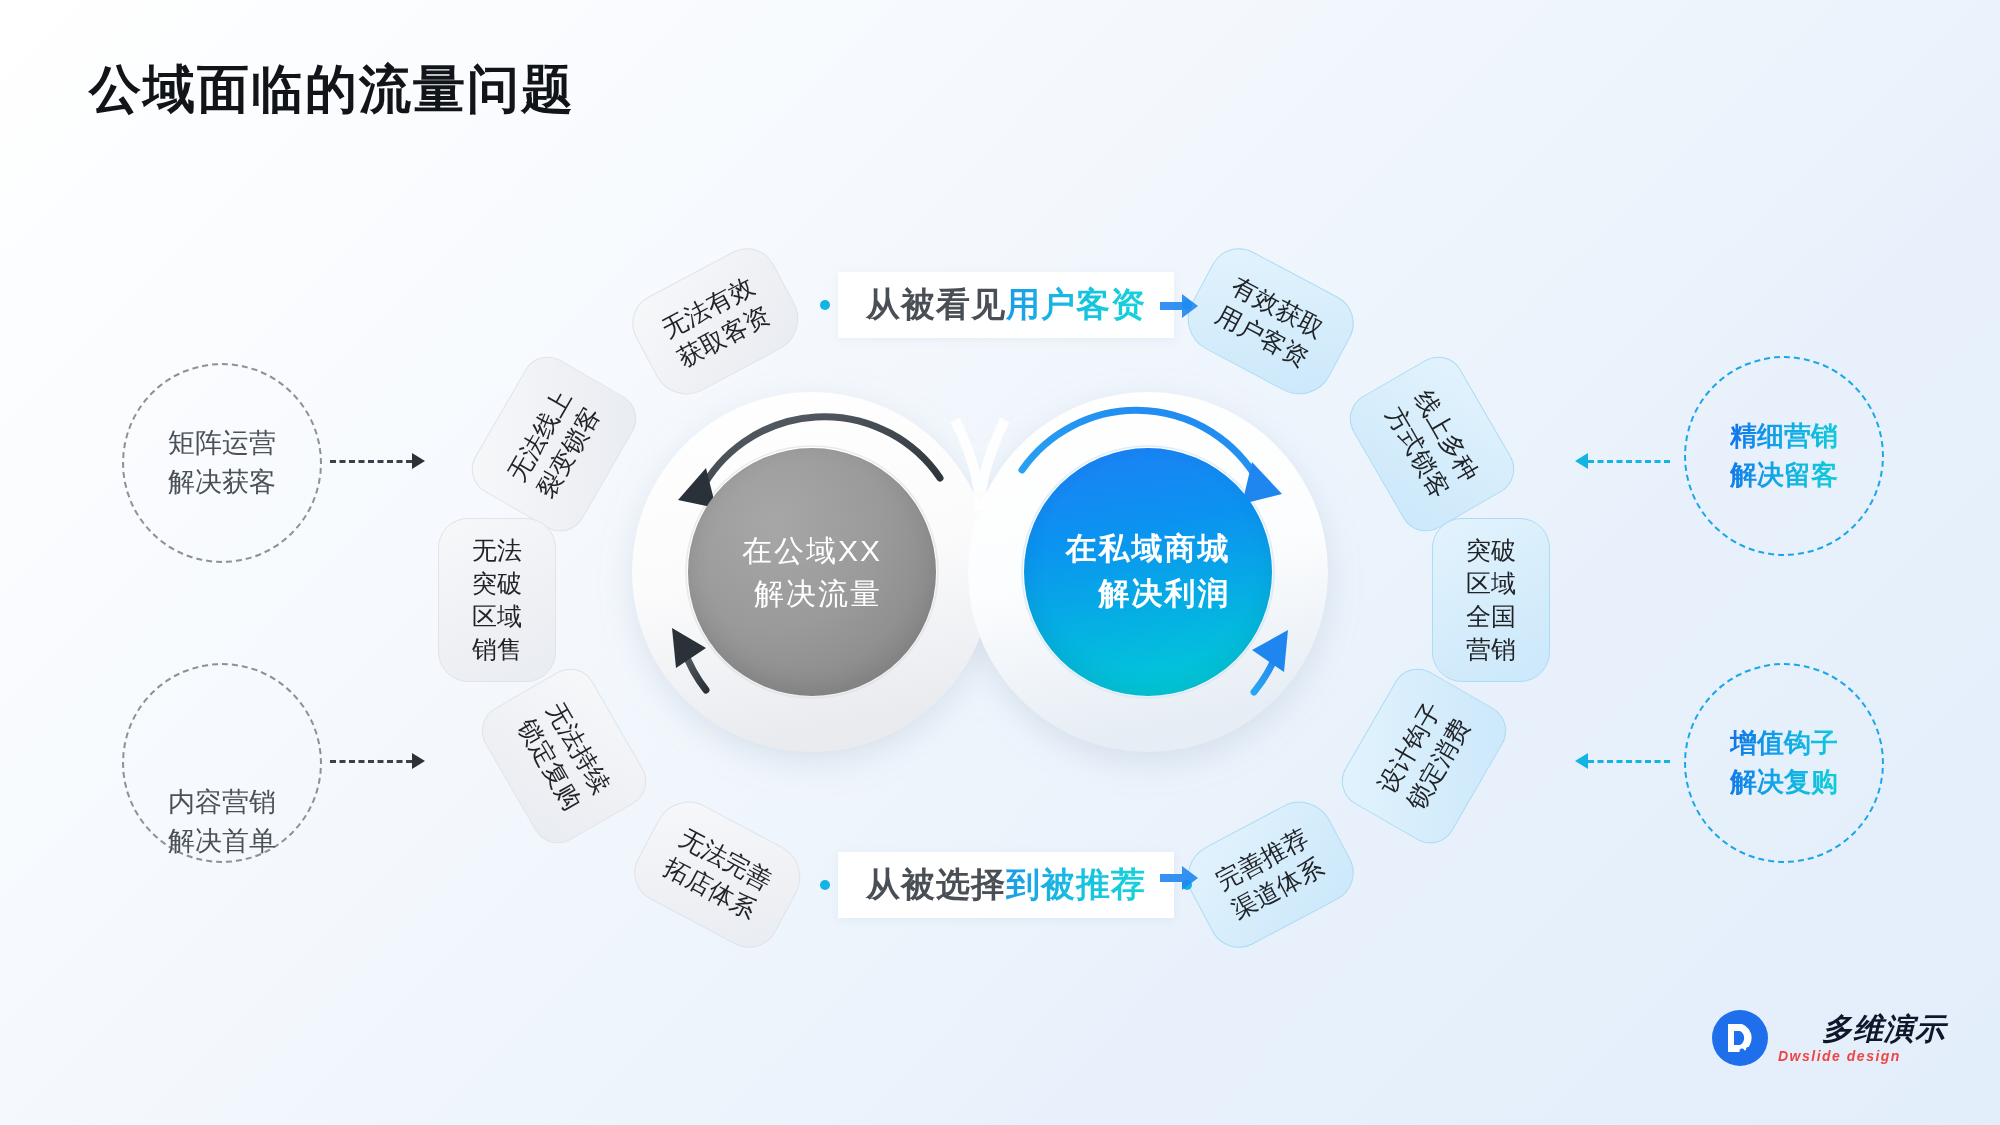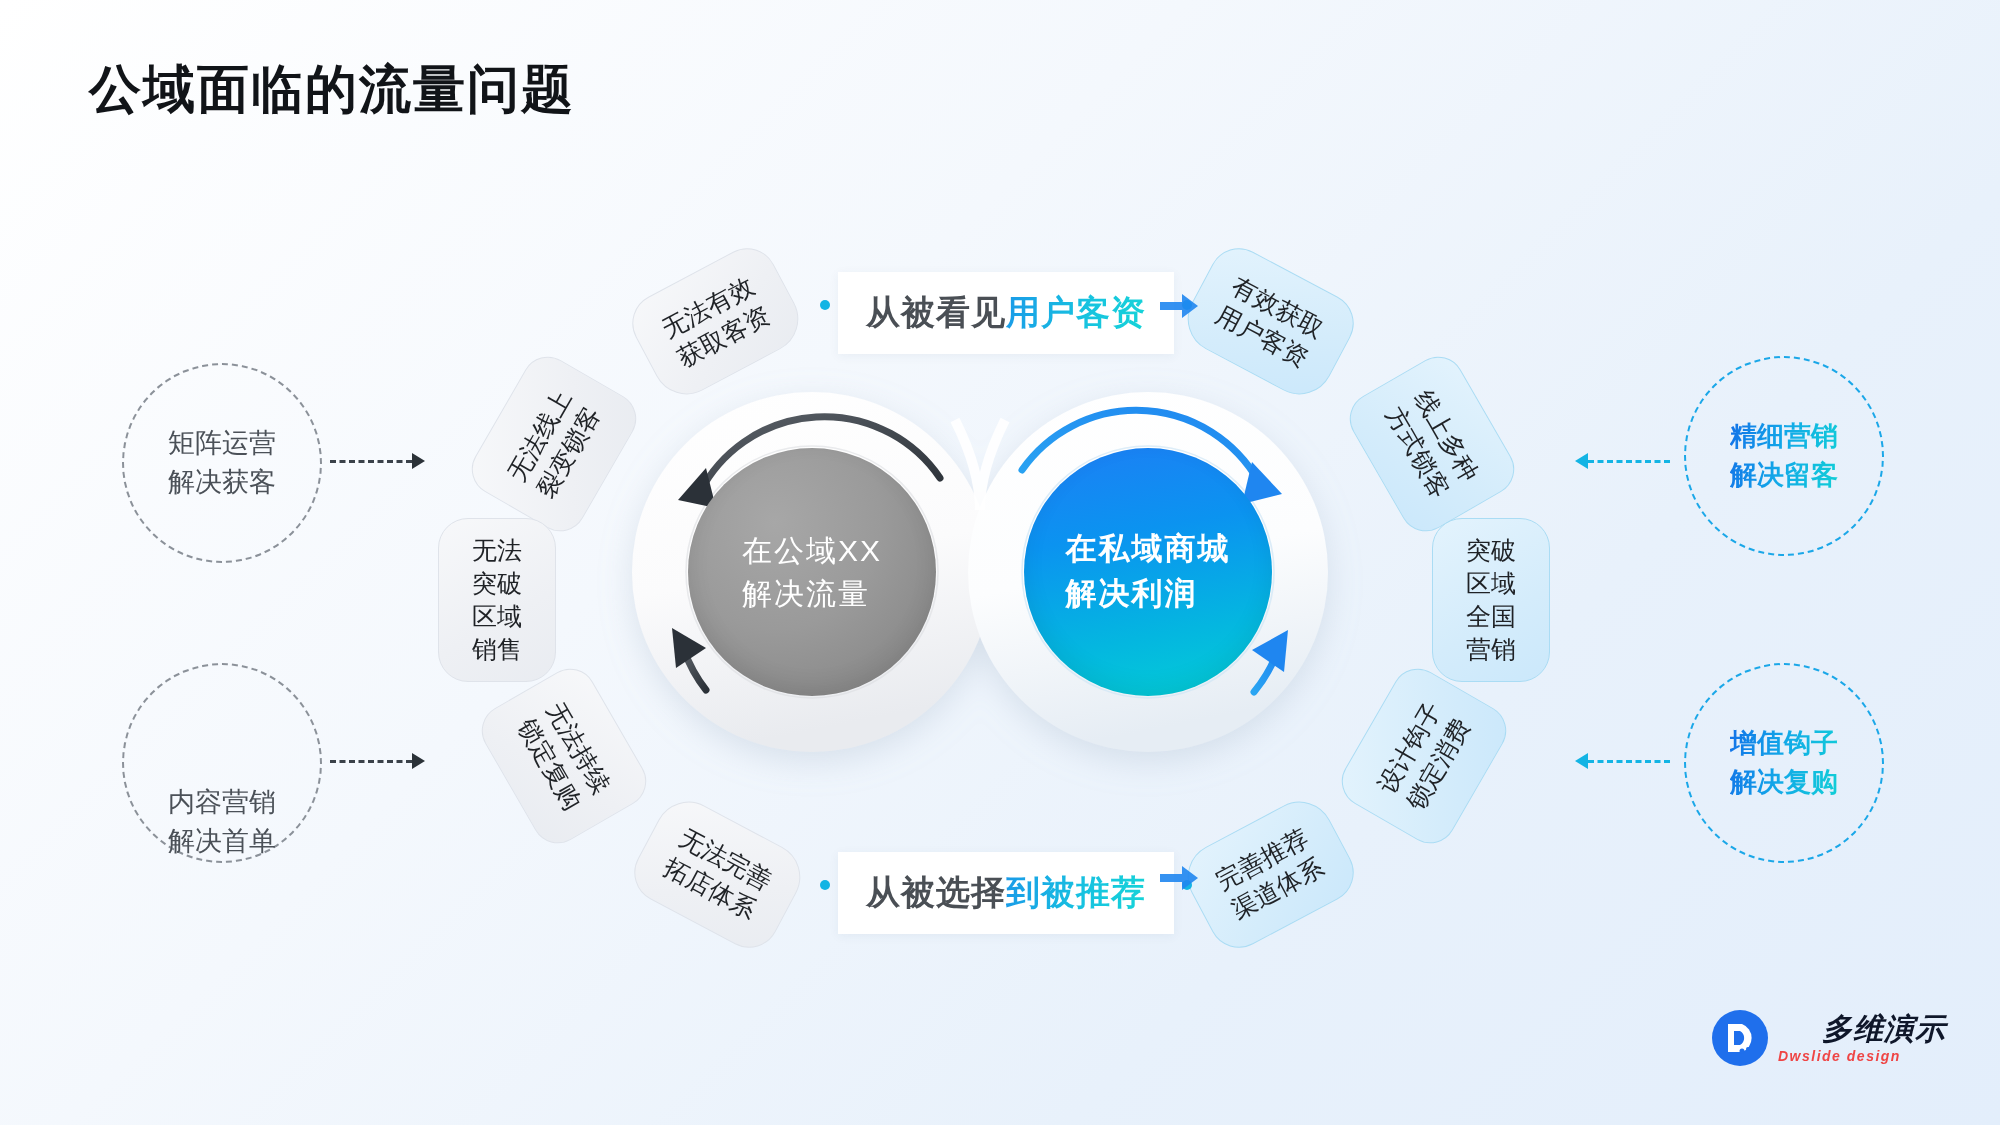--- a/index.html
+++ b/index.html
@@ -15,21 +15,21 @@
   .title{
     position:absolute;left:62px;top:58px;
     font-size:52px;font-weight:bold;color:#111418;
     letter-spacing:2px;line-height:1.2;margin-left:27px;
   }
   .peanut-svg{position:absolute;left:0;top:0;}
 
   .core{
     position:absolute;border-radius:50%;
     display:flex;align-items:center;justify-content:center;
-    text-align:left;line-height:1.45;
+    text-align:right;line-height:1.45;
   }
   .core-left{
     left:688px;top:448px;width:248px;height:248px;
     background:radial-gradient(circle at 35% 30%,#a7a7a7 0%,#9a9a9a 45%,#8d8d8d 72%,#848484 100%);
     color:#ffffff;font-size:30px;letter-spacing:2px;
     box-shadow:inset 0 -8px 22px rgba(0,0,0,.09);
   }
   .core-right{
     left:1024px;top:448px;width:248px;height:248px;
     background:linear-gradient(170deg,#1d7ff5 0%,#0b93f0 35%,#04b6e0 72%,#03cfd6 100%);
@@ -78,21 +78,21 @@
   .arrowhead{position:absolute;width:0;height:0;}
   .arrow-r{border-top:8px solid transparent;border-bottom:8px solid transparent;border-left:13px solid #2b3238;}
   .arrow-l{border-top:8px solid transparent;border-bottom:8px solid transparent;border-right:13px solid #13b4e4;}
 
   
   .banner{
     position:absolute;background:#ffffff;
     display:flex;align-items:center;justify-content:center;
     font-size:34px;font-weight:bold;letter-spacing:1px;
     box-shadow:0 2px 10px rgba(40,70,110,.06);
-    height:82px;
+    height:66px;
   }
   .banner .dark{color:#4a4f55;}
   .banner .grad{
     background:linear-gradient(100deg,#1a9ae8 0%,#17c2e0 55%,#16d4d8 100%);
     -webkit-background-clip:text;background-clip:text;color:transparent;
   }
 
   
   .logo{position:absolute;left:1712px;top:1010px;display:flex;align-items:center;gap:10px;}
   .logo-mark{width:56px;height:56px;border-radius:50%;background:#1f6fec;position:relative;}

